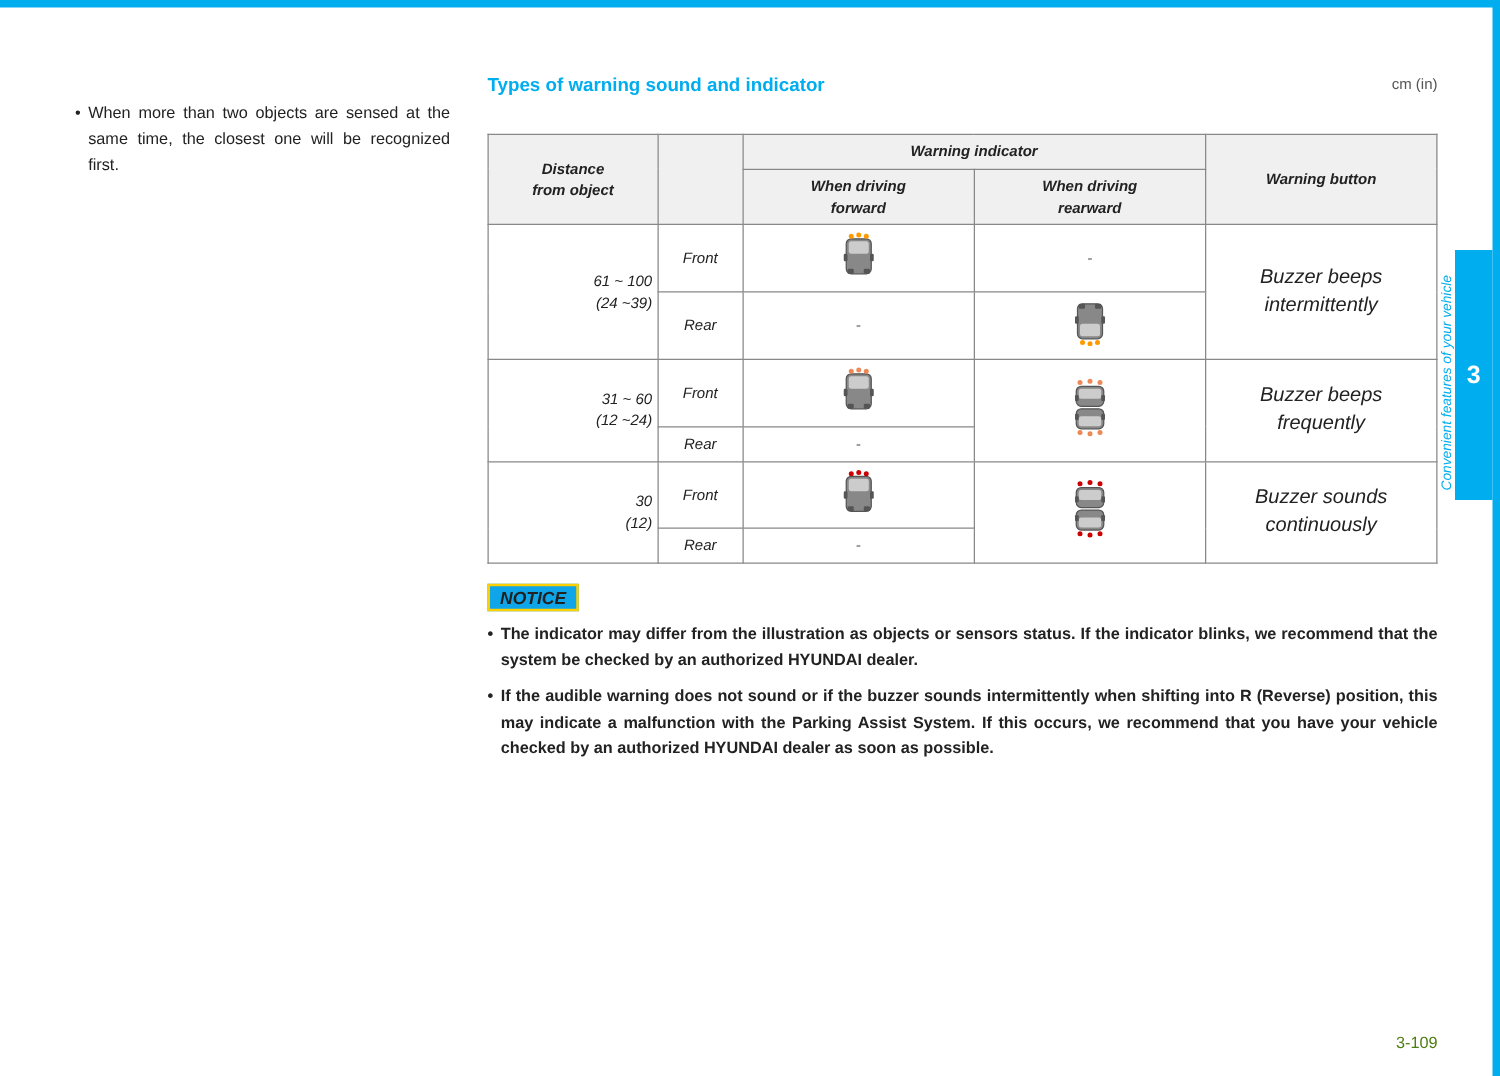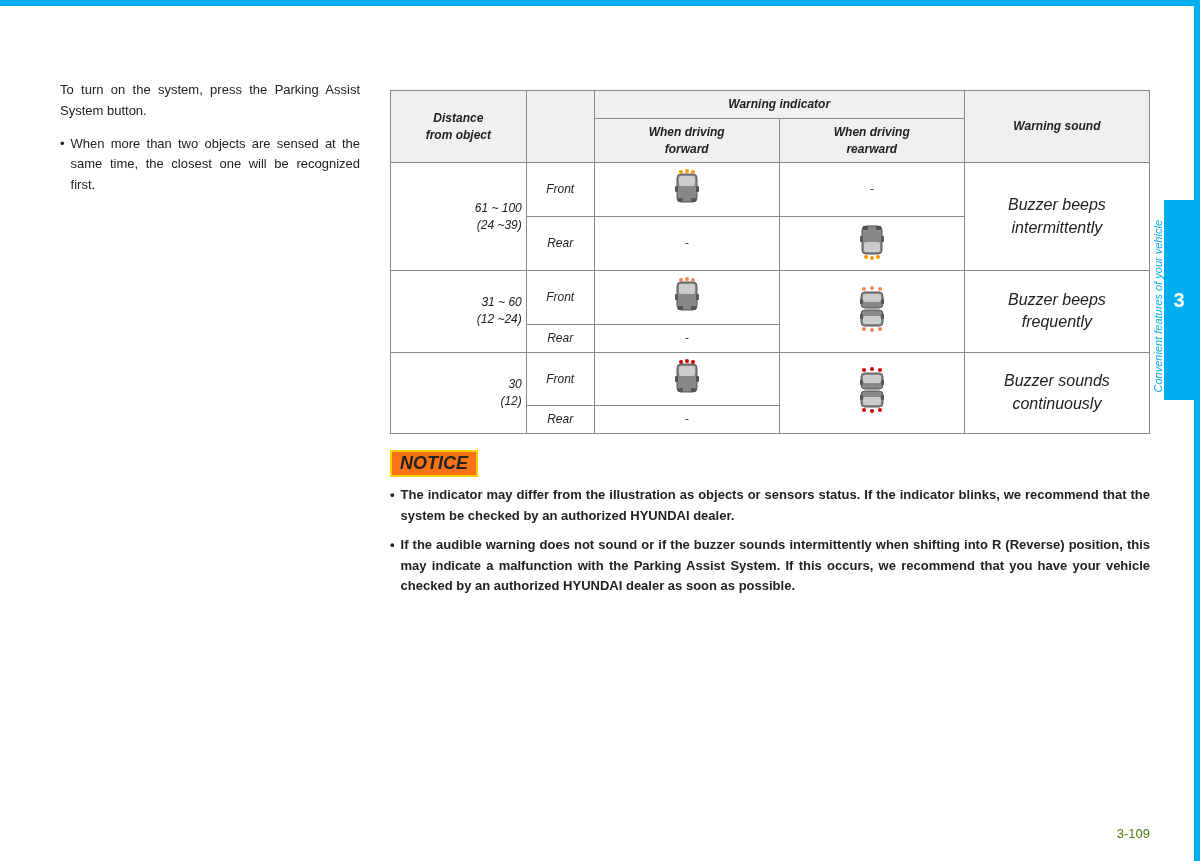--- a/index.html
+++ b/index.html
@@ -126,23 +126,23 @@
       margin-left: 24px;
     }
 
     
     .notice-box {
       margin-top: 16px;
     }
     .notice-label {
       display: inline-block;
       border: 2px solid #ffd000;
-      background: #f97316;
-      font-weight: bold;
-      font-size: 18px;
+      background: #0ea5e9;
+      font-weight: bold;
+      font-size: 14px;
       color: #222;
       padding: 1px 8px;
       margin-bottom: 8px;
       font-style: italic;
     }
     .notice-text {
       font-size: 13px;
       line-height: 1.6;
       text-align: justify;
       font-weight: bold;
@@ -183,36 +183,39 @@
 <div class="top-bar"></div>
 
 <div class="side-bar"></div>
 
 <div class="chapter-tab">
   <span class="chapter-number">3</span>
 </div>
 <div style="position:absolute; right:36px; top:220px; writing-mode:vertical-rl; transform:rotate(180deg); color:#00adef; font-size:11px; font-style:italic; white-space:nowrap;">Convenient features of your vehicle</div>
 
 <div class="left-panel">
-  <p>To turn on the system, press the Parking Assist System button.</p>
   <div class="bullet-item">
     <span class="bullet">•</span>
     <span>When more than two objects are sensed at the same time, the closest one will be recognized first.</span>
   </div>
 </div>
 
 <div class="right-panel">
+  <div class="title-row">
+    <span class="section-title">Types of warning sound and indicator</span>
+    <span class="cm-label">cm (in)</span>
+  </div>
 
   <table class="warn-table">
     <thead>
       <tr class="header-row">
         <th rowspan="2" style="width:110px;">Distance<br>from object</th>
         <th rowspan="2" style="width:55px;"></th>
         <th colspan="2">Warning indicator</th>
-        <th rowspan="2" style="width:150px;">Warning sound</th>
+        <th rowspan="2" style="width:150px;">Warning button</th>
       </tr>
       <tr class="header-row">
         <th style="width:150px;">When driving<br>forward</th>
         <th style="width:150px;">When driving<br>rearward</th>
       </tr>
     </thead>
     <tbody>
 
       <tr>
         <td rowspan="2" class="distance-cell">61 ~ 100<br>(24 ~39)</td>

